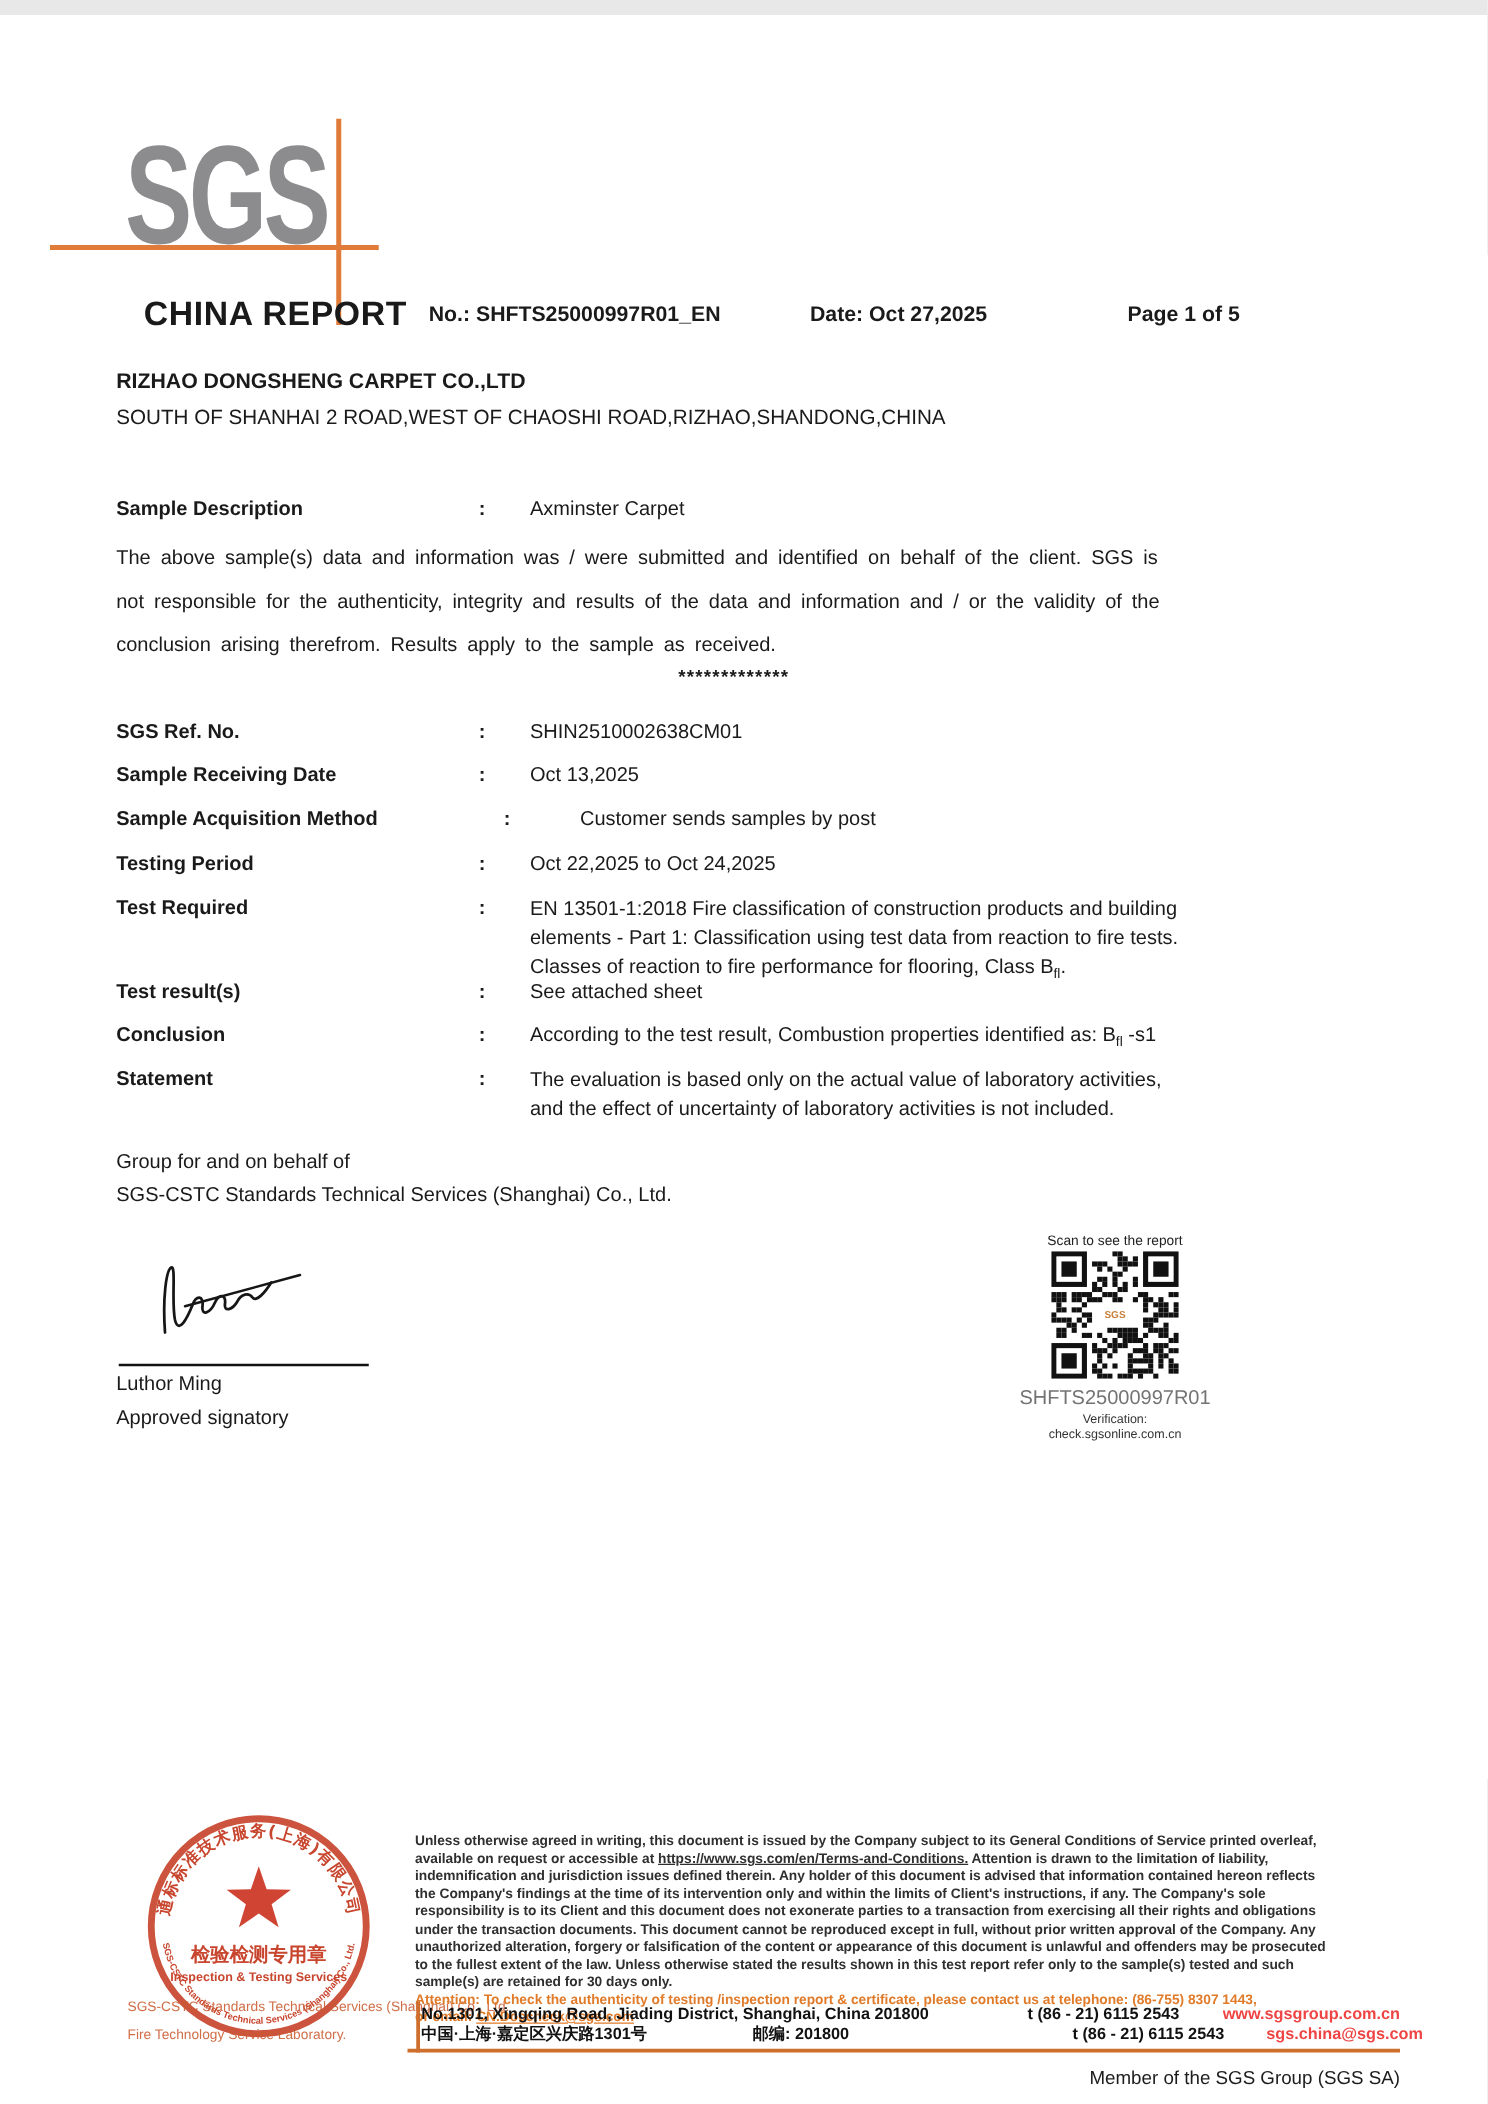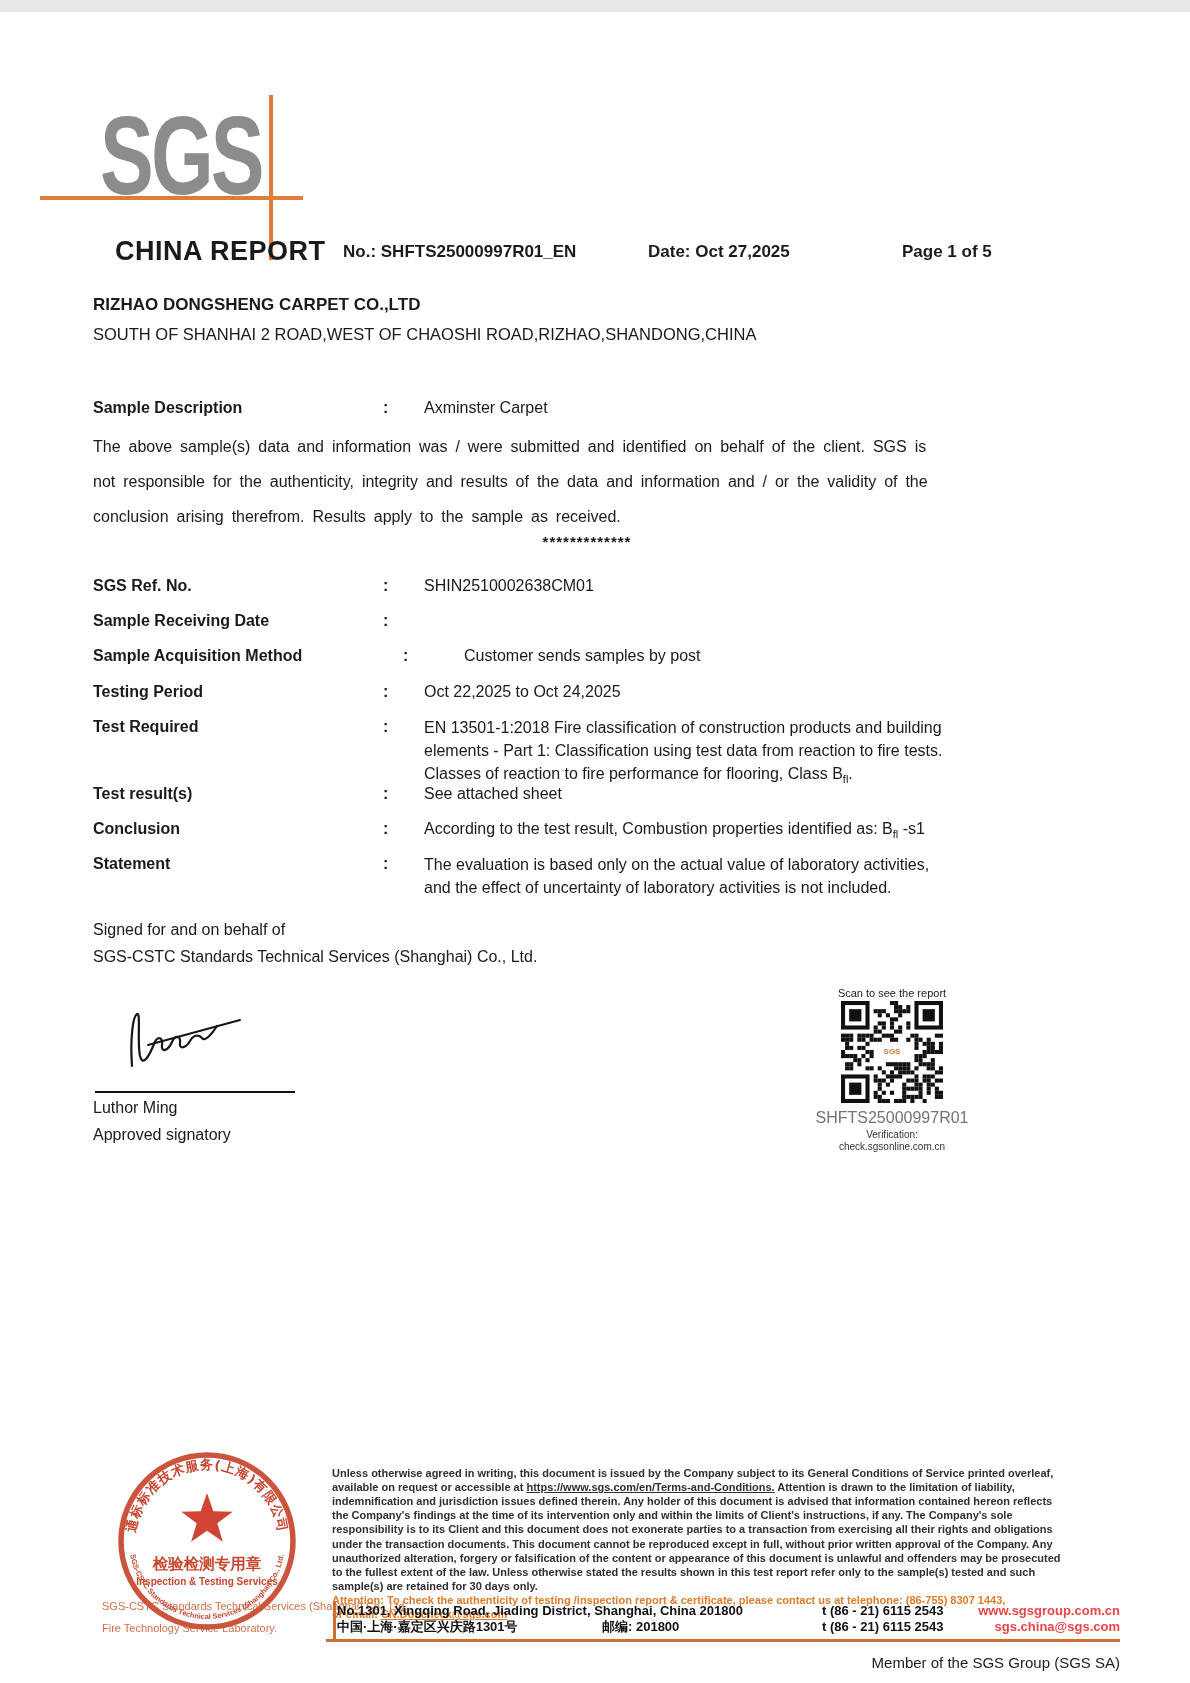--- a/index.html
+++ b/index.html
@@ -69,21 +69,21 @@
     color:#2f2f2f; line-height:14.1px; text-align:justify; white-space:pre-line;}
   .legal a{color:#2f2f2f; text-decoration:underline;}
   .attention{color:#e07b2a; white-space:pre-line; font-weight:bold;}
   .attention a{color:#e07b2a; text-decoration:underline;}
 
   .addr-border{left:333px; top:1589px; width:2.5px; height:41px; background:#cf6f2e;}
   .addr-row{left:337px; width:783px; display:flex; font-size:13px; font-weight:bold;
     color:#111; line-height:15px; align-items:baseline;}
   #addr1{top:1591px;} #addr2{top:1607px;}
   .addr-c1{width:265px; flex:none;}
-  .addr-c2{width:220px; flex:none;}
+  .addr-c2{width:256px; flex:none;}
   .addr-phone{width:155px; flex:none;}
   .addr-last{flex:1; text-align:right;}
   .addr-last a{color:#ef4444; text-decoration:none;}
 
   .footer-rule{left:326px; top:1627px; width:794px; height:3px; background:#cf6f2e;}
   .member{left:320px; top:1642px; width:800px; text-align:right; font-size:15px; color:#1c1c1c;}
 </style>
 </head>
 <body>
 
@@ -113,20 +113,21 @@
   <div class="abs asterisks">*************</div>
 
   <div class="abs frow" id="row-ref">
     <span class="lbl">SGS Ref. No.</span>
     <span class="col">:</span>
     <span class="val">SHIN2510002638CM01</span>
   </div>
   <div class="abs frow" id="row-recv">
     <span class="lbl">Sample Receiving Date</span>
     <span class="col">:</span>
+    <span class="val">Oct 13,2025</span>
   </div>
   <div class="abs frow" id="row-acq">
     <span class="lbl">Sample Acquisition Method</span>
     <span class="col">:</span>
     <span class="val">Customer sends samples by post</span>
   </div>
   <div class="abs frow" id="row-period">
     <span class="lbl">Testing Period</span>
     <span class="col">:</span>
     <span class="val">Oct 22,2025 to Oct 24,2025</span>
@@ -148,21 +149,21 @@
     <span class="col">:</span>
     <span class="val"><span>According to the test result, Combustion properties identified as: B</span><sub>fl</sub><span> -s1</span></span>
   </div>
   <div class="abs frow" id="row-stmt">
     <span class="lbl">Statement</span>
     <span class="col">:</span>
     <span class="val preline">The evaluation is based only on the actual value of laboratory activities,
 and the effect of uncertainty of laboratory activities is not included.</span>
   </div>
 
-  <div class="abs signed-line1">Signed for and on behalf of</div>
+  <div class="abs signed-line1">Group for and on behalf of</div>
   <div class="abs signed-line2">SGS-CSTC Standards Technical Services (Shanghai) Co., Ltd.</div>
 
   <div class="abs sig-svg">
     <svg width="150" height="75" viewBox="0 0 150 75">
       <path d="M12,68 C10,40 13,18 17,16 C21,14 17,44 20,58 C23,70 30,56 34,46 C37,38 43,38 42,47 C41,55 48,53 52,44 C55,37 61,37 60,45 C59,52 66,50 70,43 C73,37 79,36 82,40 C85,44 92,36 97,28" fill="none" stroke="#161616" stroke-width="2.2" stroke-linecap="round"></path>
       <path d="M28,47 L120,22" fill="none" stroke="#161616" stroke-width="2" stroke-linecap="round"></path>
     </svg>
   </div>
   <div class="abs sig-rule"></div>
   <div class="abs sig-name">Luthor Ming</div>

